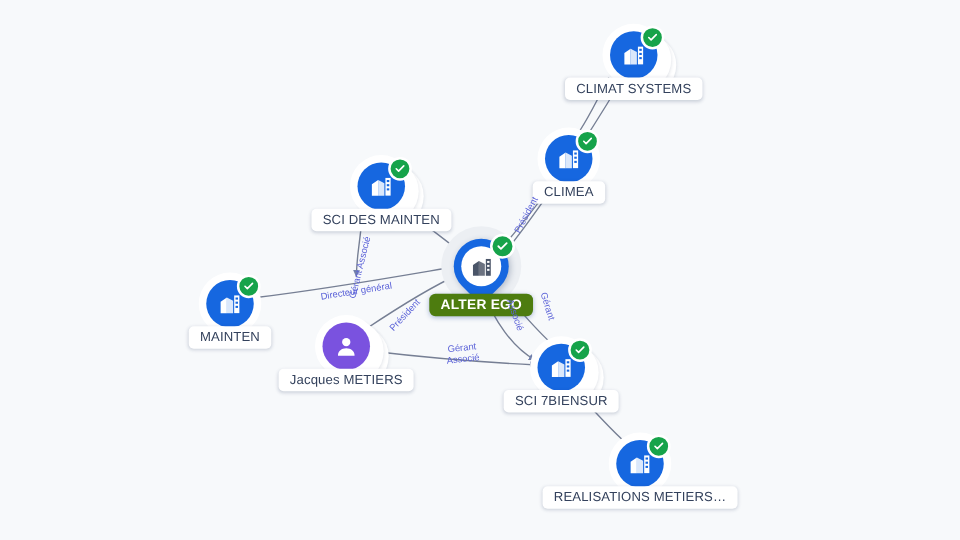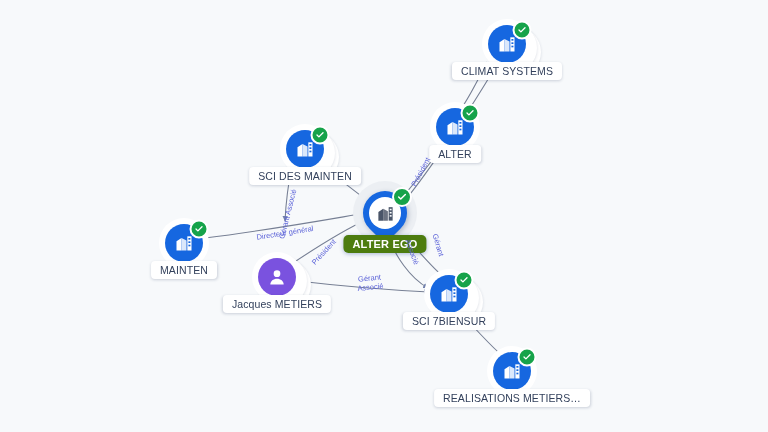--- a/index.html
+++ b/index.html
@@ -229,21 +229,21 @@
         <rect x="17.3" y="6" width="2.4" height="2" fill="#1667e0"></rect>
         <rect x="17.3" y="10" width="2.4" height="2" fill="#1667e0"></rect>
         <rect x="17.3" y="14" width="2.4" height="2" fill="#1667e0"></rect>
       </svg>
     </div>
     <div class="badge">
       <svg width="9" height="9" viewBox="0 0 24 24">
           <path d="M20 6L9 17l-5-5" stroke="#ffffff" stroke-width="3.5" fill="none" stroke-linecap="round" stroke-linejoin="round"></path>
         </svg>
     </div>
-    <div class="node-label">ALTER</div>
+    <div class="node-label">CLIMEA</div>
   </div>
 
   <div class="node" style="left:305px; top:149px;">
     <div class="stack s2"></div>
     <div class="stack s1"></div>
     <div class="node-disc">
       <svg width="20" height="20" viewBox="0 0 24 24">
         <path d="M3 21V10l6-4v15z" fill="#ffffff"></path>
         <path d="M9 21V6l6 3v12z" fill="#dbe8fb"></path>
         <rect x="16" y="4" width="5" height="17" fill="#ffffff"></rect>

